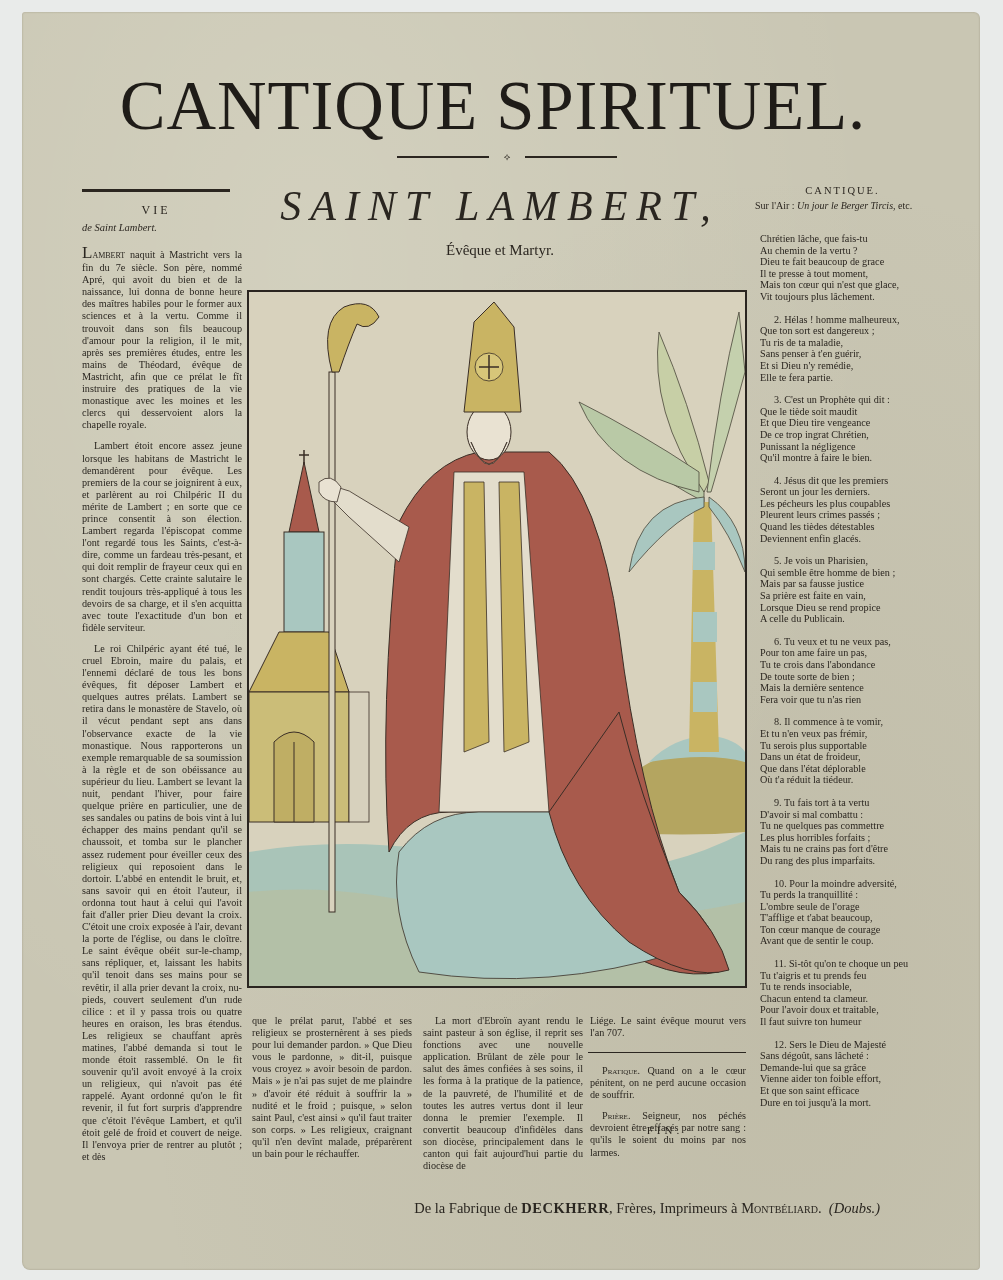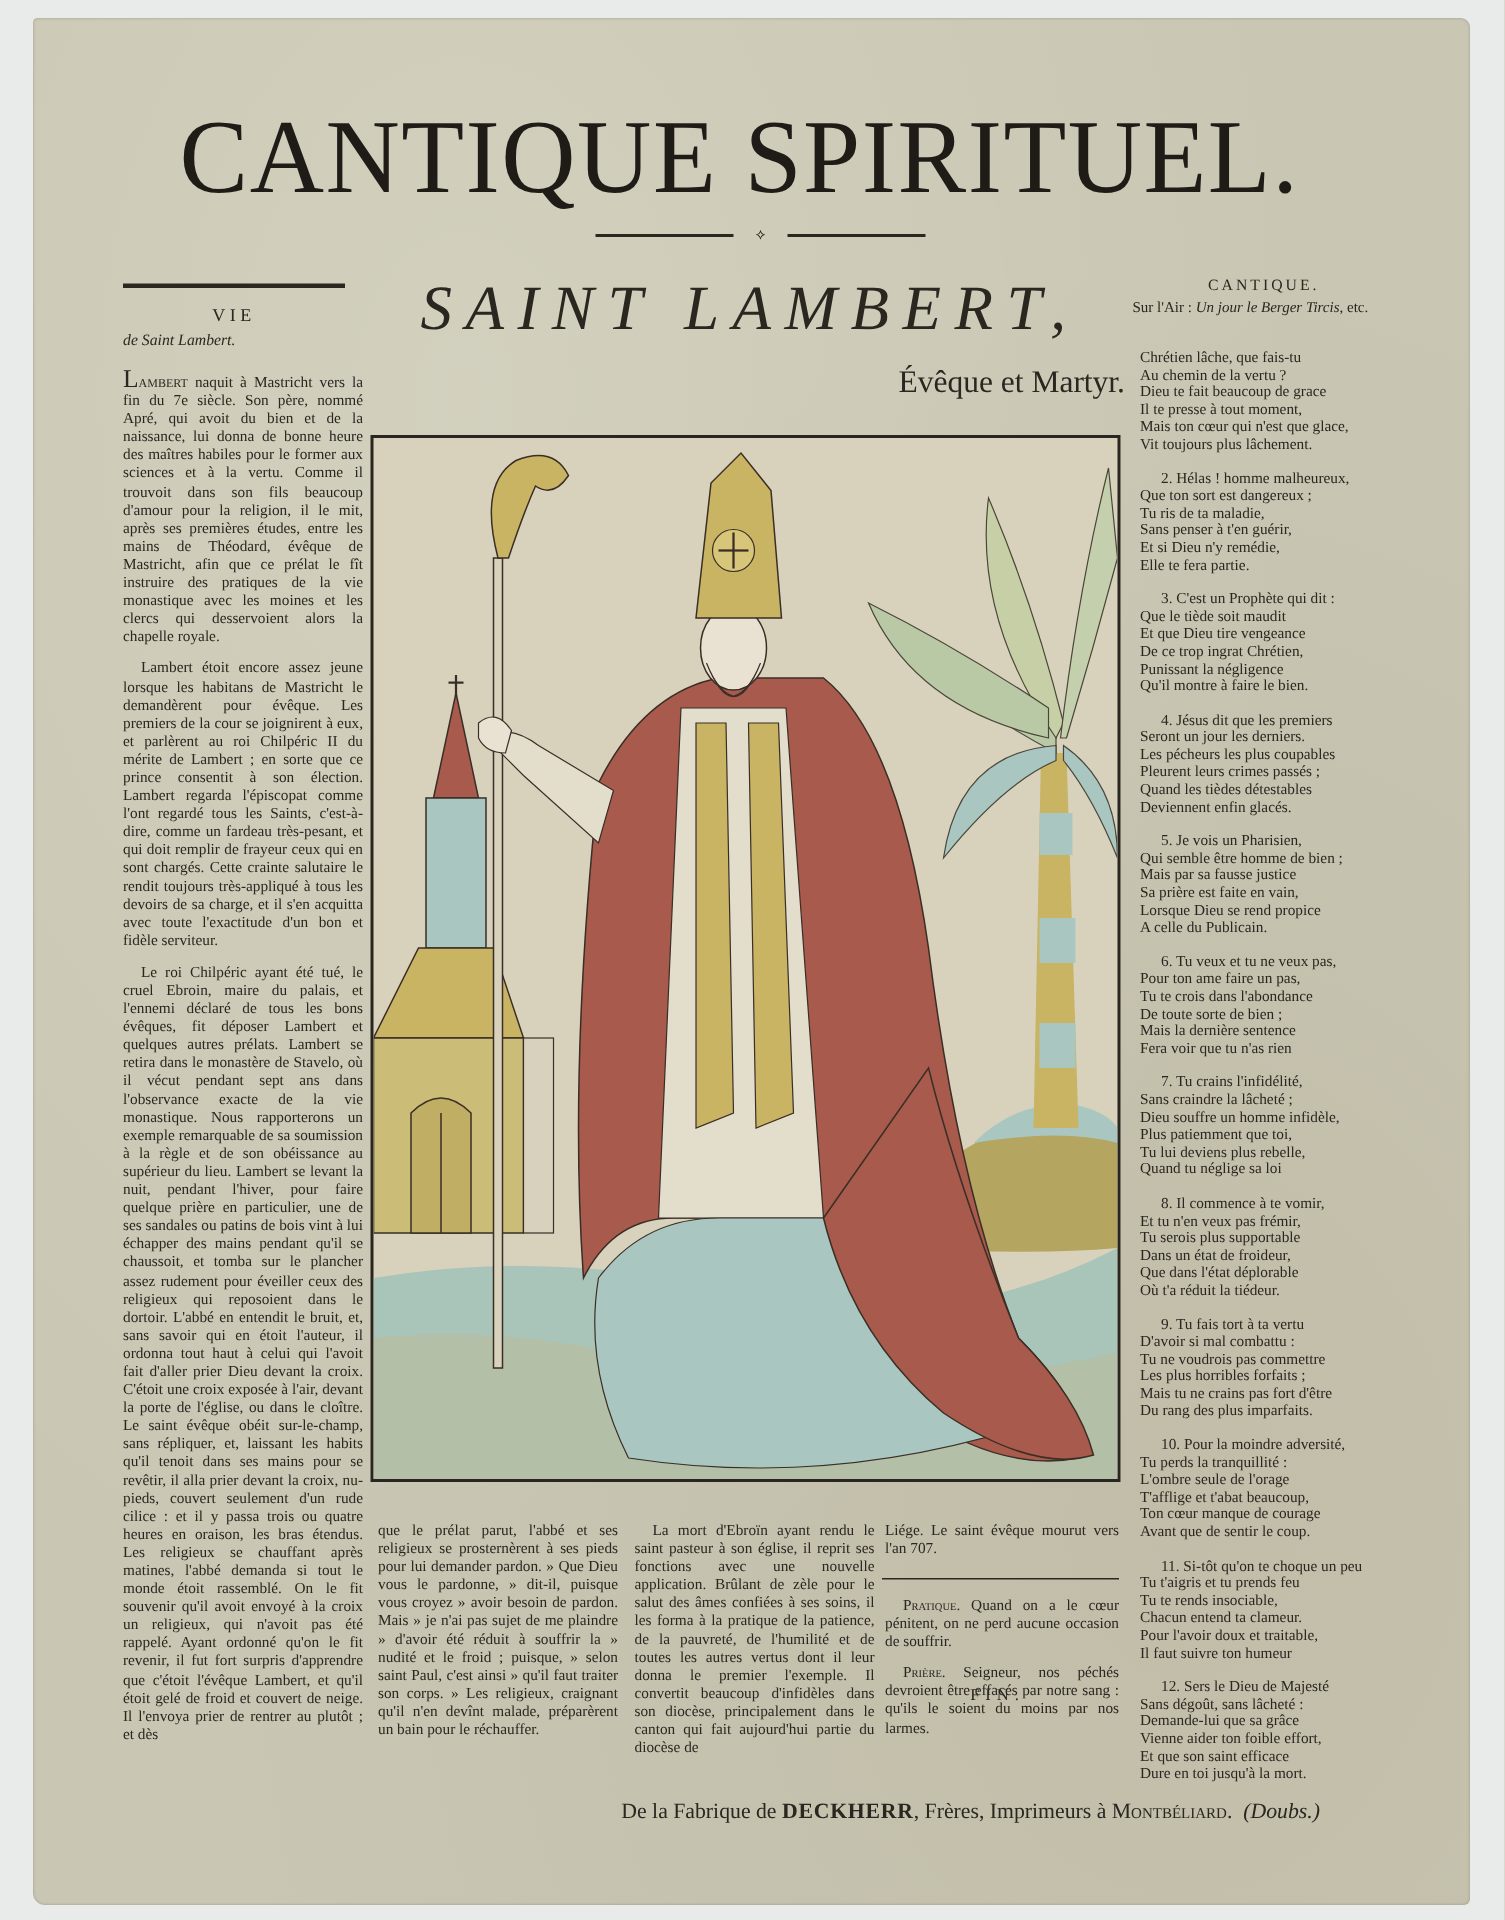--- a/index.html
+++ b/index.html
@@ -35,21 +35,21 @@
   .col { position:absolute; font-size:10.2px; line-height:12.1px; text-align:justify; color:#2a2620; }
   .col p { margin:0 0 9px 0; text-indent:12px; }
   .col p.first { text-indent:0; }
   .dropcap { font-size:17px; line-height:10px; }
   .smallcaps { font-variant:small-caps; }
 
   .saint-title {
     position:absolute; left:250px; top:182px; width:500px; text-align:center;
     font-size:42px; font-style:italic; letter-spacing:9px; color:#2a2620;
   }
-  .saint-sub { position:absolute; left:250px; top:242px; width:500px; text-align:right; font-size:21px; }
+  .saint-sub { position:absolute; left:250px; top:242px; width:500px; text-align:center; font-size:15px; }
 
   .cantique-heading { position:absolute; left:755px; top:185px; width:175px; text-align:center; font-size:10.5px; letter-spacing:2px; }
   .cantique-air { position:absolute; left:755px; top:200px; width:175px; font-size:10px; line-height:12px; }
   .cantique-air i { font-style:italic; }
 
   .verses { position:absolute; left:760px; top:233px; width:175px; font-size:10.2px; line-height:11.6px; }
   .verse { margin-bottom:11px; }
   .verse .line { display:block; white-space:nowrap; }
   .verse .line.first { padding-left:14px; }
   .verse .line.lead { padding-left:0; }
@@ -215,39 +215,31 @@
   </div>
   <div class="verse">
     <span class="line first">6. Tu veux et tu ne veux pas,</span>
     <span class="line">Pour ton ame faire un pas,</span>
     <span class="line">Tu te crois dans l'abondance</span>
     <span class="line">De toute sorte de bien ;</span>
     <span class="line">Mais la dernière sentence</span>
     <span class="line">Fera voir que tu n'as rien</span>
   </div>
   <div class="verse">
-    <span class="line first">7. Tu crains l'infidélité,</span>
-    <span class="line">Sans craindre la lâcheté ;</span>
-    <span class="line">Dieu souffre un homme infidèle,</span>
-    <span class="line">Plus patiemment que toi,</span>
-    <span class="line">Tu lui deviens plus rebelle,</span>
-    <span class="line">Quand tu néglige sa loi</span>
-  </div>
-  <div class="verse">
     <span class="line first">8. Il commence à te vomir,</span>
     <span class="line">Et tu n'en veux pas frémir,</span>
     <span class="line">Tu serois plus supportable</span>
     <span class="line">Dans un état de froideur,</span>
     <span class="line">Que dans l'état déplorable</span>
     <span class="line">Où t'a réduit la tiédeur.</span>
   </div>
   <div class="verse">
     <span class="line first">9. Tu fais tort à ta vertu</span>
     <span class="line">D'avoir si mal combattu :</span>
-    <span class="line">Tu ne voudrois pas commettre</span>
+    <span class="line">Tu ne quelques pas commettre</span>
     <span class="line">Les plus horribles forfaits ;</span>
     <span class="line">Mais tu ne crains pas fort d'être</span>
     <span class="line">Du rang des plus imparfaits.</span>
   </div>
   <div class="verse">
     <span class="line first">10. Pour la moindre adversité,</span>
     <span class="line">Tu perds la tranquillité :</span>
     <span class="line">L'ombre seule de l'orage</span>
     <span class="line">T'afflige et t'abat beaucoup,</span>
     <span class="line">Ton cœur manque de courage</span>

